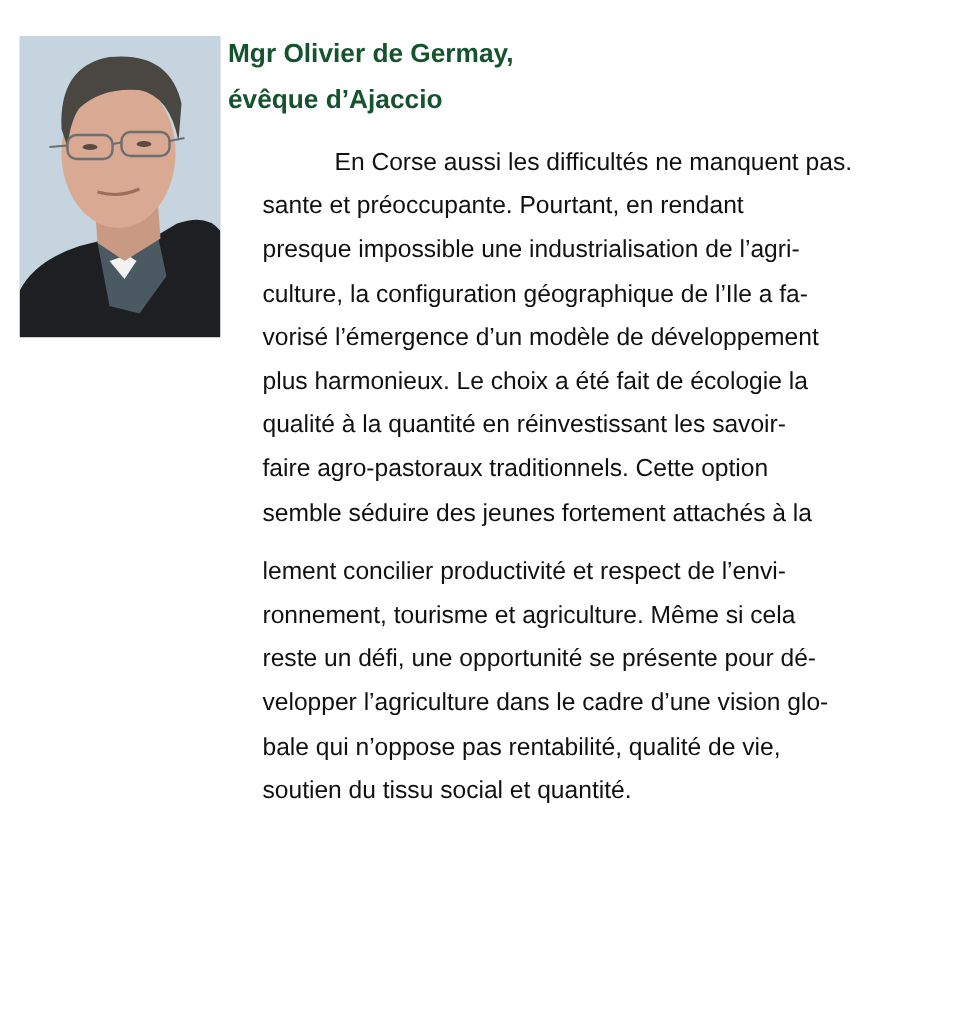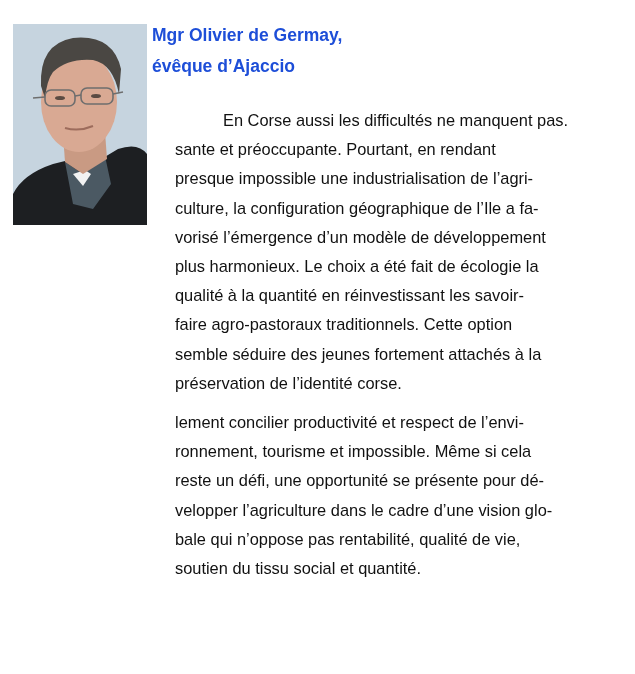--- a/index.html
+++ b/index.html
@@ -26,28 +26,28 @@
     }
     .photo svg { display: block; }
 
     .header {
       position: absolute;
       left: 152px;
       top: 20px;
       font-weight: bold;
       font-size: 17.5px;
       line-height: 31px;
-      color: #1d4ed8;
+      color: #14532d;
     }
     .header div { white-space: nowrap; }
 
     .body-text {
       position: absolute;
       left: 175px;
-      top: 106px;
+      top: 94px;
       width: 430px;
       font-size: 16.4px;
       line-height: 29.2px;
       color: #111111;
     }
     .para { margin: 0; }
     .para .line { display: block; white-space: nowrap; }
     .para .line.indent { padding-left: 48px; }
     .para + .para { margin-top: 10px; }
   </style>
@@ -91,23 +91,22 @@
   <p class="para">
     <span class="line indent">En Corse aussi les difficultés ne manquent pas.</span>
     <span class="line">sante et préoccupante. Pourtant, en rendant</span>
     <span class="line">presque impossible une industrialisation de l’agri-</span>
     <span class="line">culture, la configuration géographique de l’Ile a fa-</span>
     <span class="line">vorisé l’émergence d’un modèle de développement</span>
     <span class="line">plus harmonieux. Le choix a été fait de écologie la</span>
     <span class="line">qualité à la quantité en réinvestissant les savoir-</span>
     <span class="line">faire agro-pastoraux traditionnels. Cette option</span>
     <span class="line">semble séduire des jeunes fortement attachés à la</span>
-    <span class="line">préservation de l’identité corse.</span>
   </p>
   <p class="para">
     <span class="line">lement concilier productivité et respect de l’envi-</span>
-    <span class="line">ronnement, tourisme et impossible. Même si cela</span>
+    <span class="line">ronnement, tourisme et agriculture. Même si cela</span>
     <span class="line">reste un défi, une opportunité se présente pour dé-</span>
     <span class="line">velopper l’agriculture dans le cadre d’une vision glo-</span>
     <span class="line">bale qui n’oppose pas rentabilité, qualité de vie,</span>
     <span class="line">soutien du tissu social et quantité.</span>
   </p>
 </div>
 
 </body></html>

